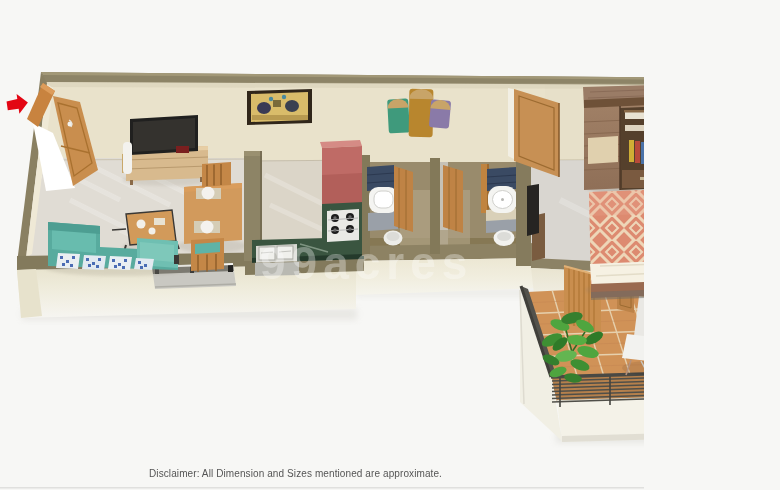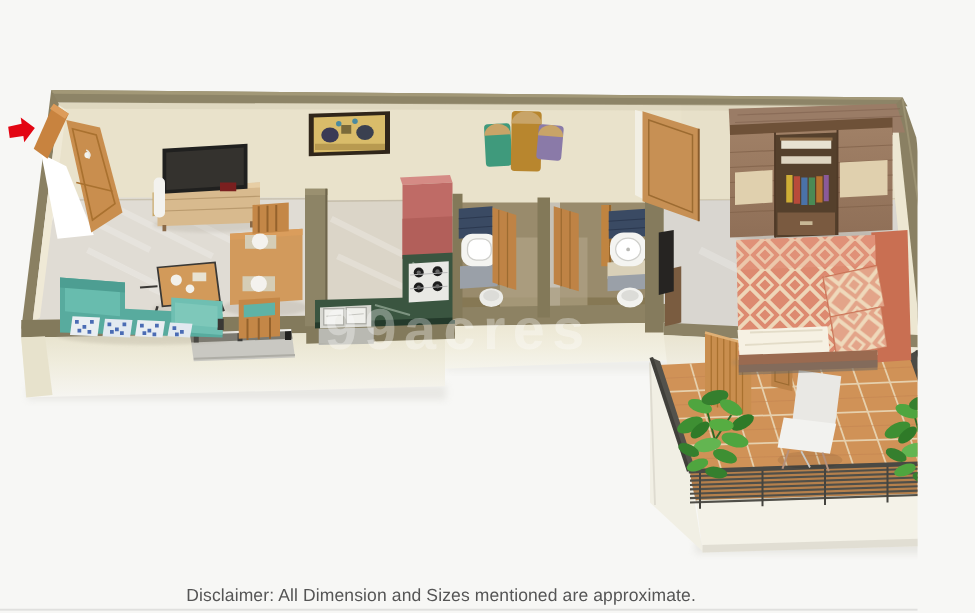--- a/index.html
+++ b/index.html
@@ -1,17 +1,17 @@
 <!DOCTYPE html>
 <html><head>
 <meta charset="utf-8">
 <style>
 html,body{margin:0;padding:0;background:#f7f7f5;}
-#stage{position:relative;width:734px;height:490px;overflow:hidden;background:#f7f7f5;font-family:"Liberation Sans",sans-serif;}
-.disc{position:absolute;left:149px;top:468px;font-size:14px;color:#555;letter-spacing:0.1px;}
+#stage{position:relative;width:644px;height:490px;overflow:hidden;background:#f7f7f5;font-family:"Liberation Sans",sans-serif;}
+.disc{position:absolute;left:149px;top:468px;font-size:10px;color:#555;letter-spacing:0.1px;}
 </style>
 </head>
 <body>
 <div id="stage">
 <svg width="780" height="490" viewBox="0 0 780 490" xmlns="http://www.w3.org/2000/svg">
 <defs>
 <pattern id="bedpat" width="24" height="24" patternUnits="userSpaceOnUse">
   <rect width="24" height="24" fill="#dd8a70"></rect>
   <path d="M12 -2 L26 12 L12 26 L-2 12 Z" fill="none" stroke="#eed6b8" stroke-width="3"></path>
   <path d="M12 6 L18 12 L12 18 L6 12 Z" fill="none" stroke="#eed6b8" stroke-width="2"></path>

